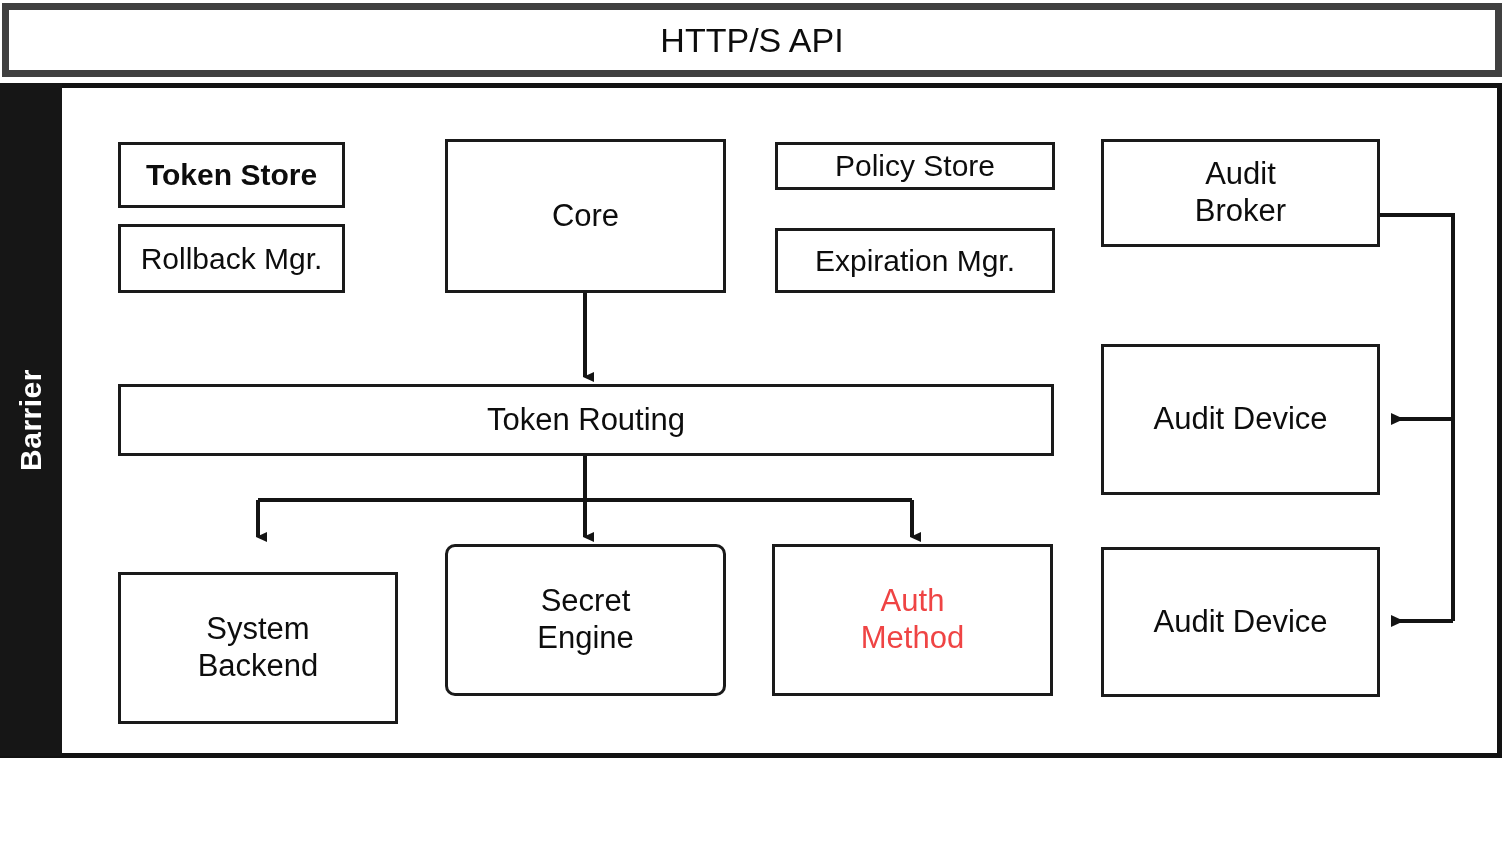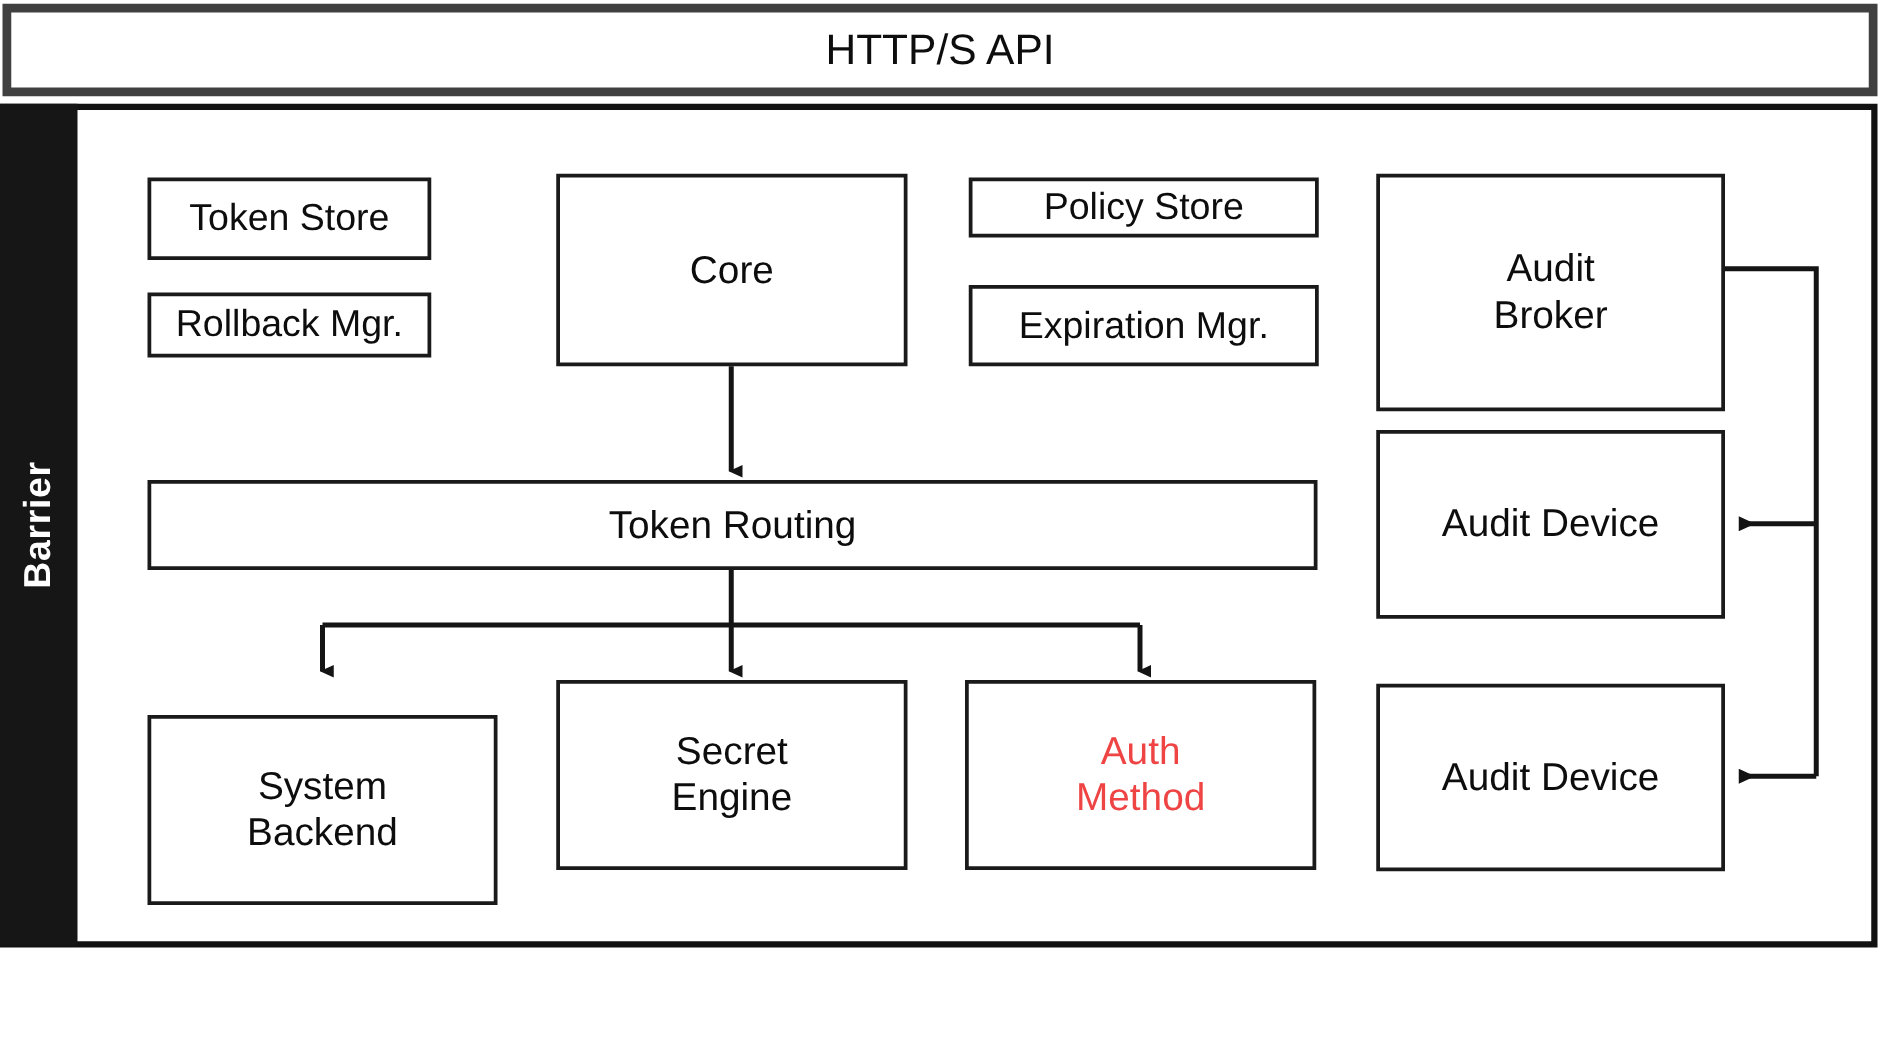--- a/index.html
+++ b/index.html
@@ -70,29 +70,29 @@
     white-space: nowrap;
   }
 
   
   .node {
     border: 3px solid #1a1a1a;
     font-size: 31px;
   }
   .node.small { font-size: 30px; }
 
-  #n-token      { left: 118px;  top: 142px; width: 227px; height: 66px; }
-  #n-rollback   { left: 118px;  top: 224px; width: 227px; height: 52px; margin-top: 10px; }
+  #n-token      { left: 118px;  top: 142px; width: 227px; height: 66px; font-weight: bold; }
+  #n-rollback   { left: 118px;  top: 224px; width: 227px; height: 69px; }
   #n-core       { left: 445px;  top: 139px; width: 281px; height: 154px; }
   #n-policy     { left: 775px;  top: 142px; width: 280px; height: 48px; }
   #n-expiration { left: 775px;  top: 228px; width: 280px; height: 65px; }
-  #n-broker     { left: 1101px; top: 139px; width: 279px; height: 190px; text-align: center; }
+  #n-broker     { left: 1101px; top: 139px; width: 279px; height: 108px; text-align: center; }
   #n-path       { left: 118px;  top: 384px; width: 936px; height: 72px; }
   #n-system     { left: 118px;  top: 572px; width: 280px; height: 152px; }
-  #n-secret     { left: 445px;  top: 544px; width: 281px; height: 152px; }
+  #n-secret     { left: 445px;  top: 544px; width: 281px; height: 152px; border-radius: 10px; }
   #n-auth       { left: 772px;  top: 544px; width: 281px; height: 152px; color: #ef4444; }
   #n-device1    { left: 1101px; top: 344px; width: 279px; height: 151px; }
   #n-device2    { left: 1101px; top: 547px; width: 279px; height: 150px; }
 
   
   #connectors {
     position: absolute;
     left: 0; top: 0;
     width: 1506px;
     height: 841px;

